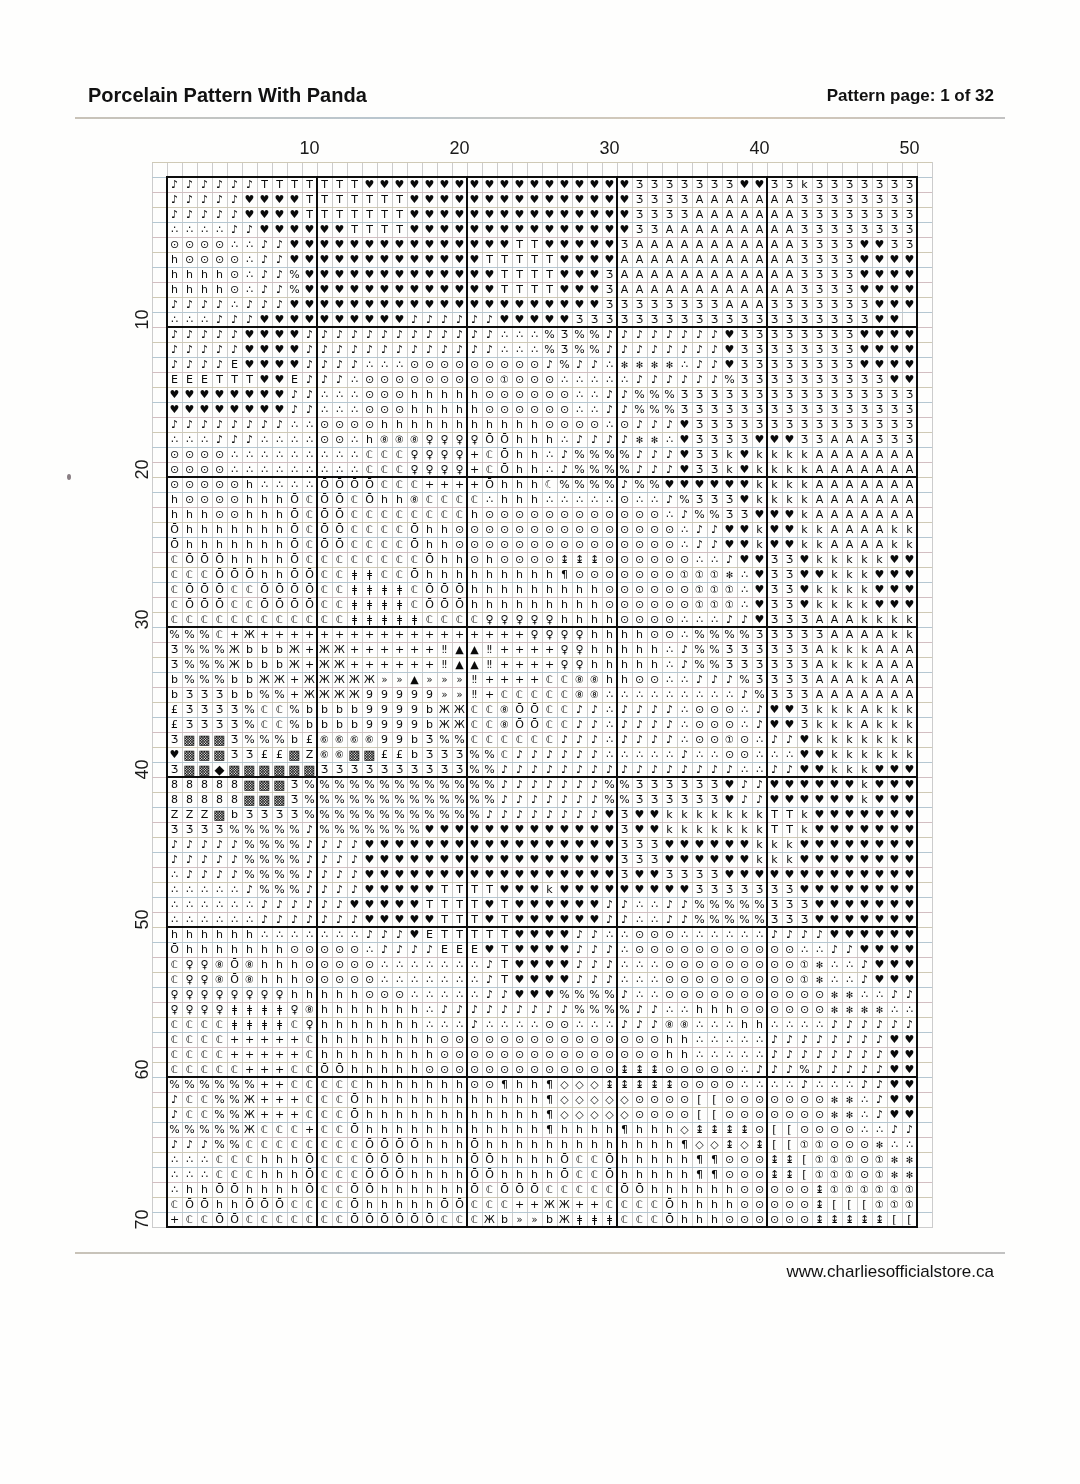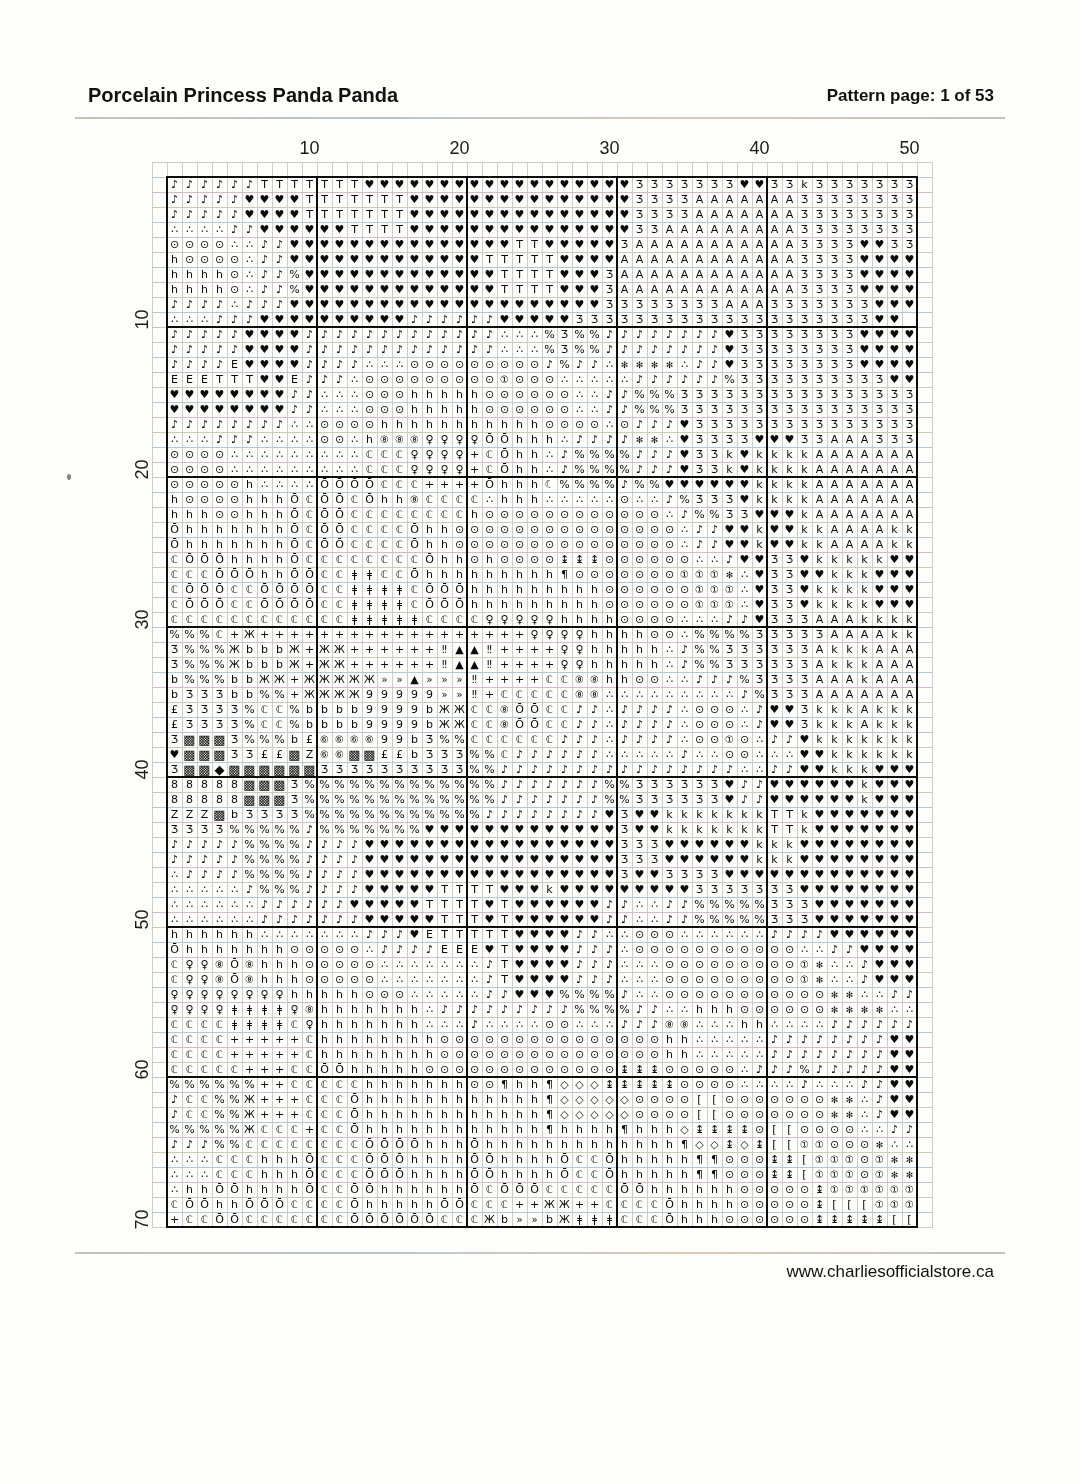--- a/index.html
+++ b/index.html
@@ -39,22 +39,22 @@
              font-family:"Liberation Sans", sans-serif;}
   .row-label{position:absolute;width:44px;text-align:center;font-size:18px;color:#1a1a1a;
              transform:rotate(-90deg);transform-origin:center center;
              font-family:"Liberation Sans", sans-serif;}
 </style>
 </head>
 <body>
 
 <div class="page">
 
-  <div class="doc-title">Porcelain Princess Panda Panda</div>
-  <div class="page-label">Pattern page: 1 of 53</div>
+  <div class="doc-title">Porcelain Pattern With Panda</div>
+  <div class="page-label">Pattern page: 1 of 32</div>
   <div class="rule top"></div>
 
   <div class="scan-speck"></div>
 
   <div class="grid-bg"></div>
   <div class="pattern" id="pattern">
       <div class="cell" style="left:0px;top:0px">♪</div>
       <div class="cell" style="left:15px;top:0px">♪</div>
       <div class="cell" style="left:30px;top:0px">♪</div>
       <div class="cell" style="left:45px;top:0px">♪</div>

